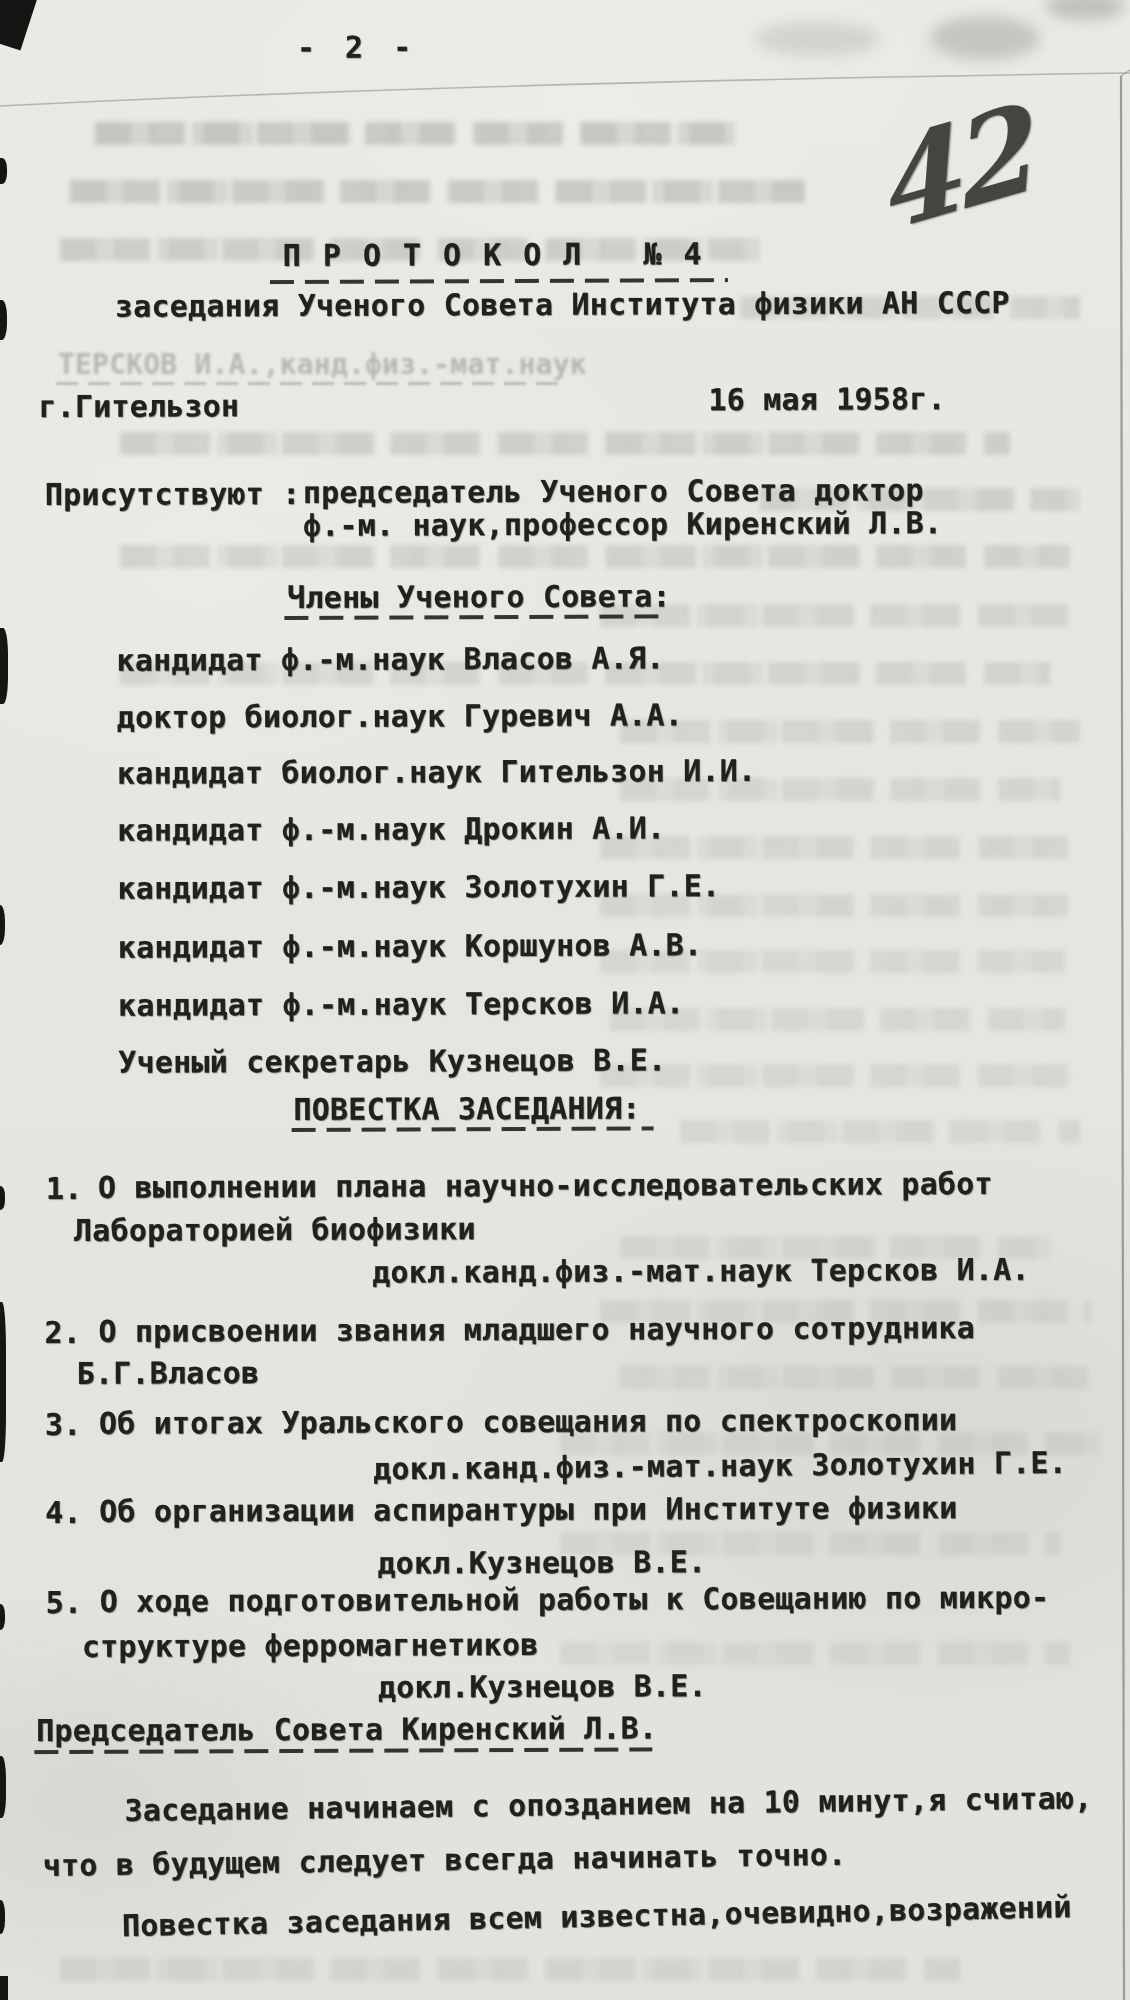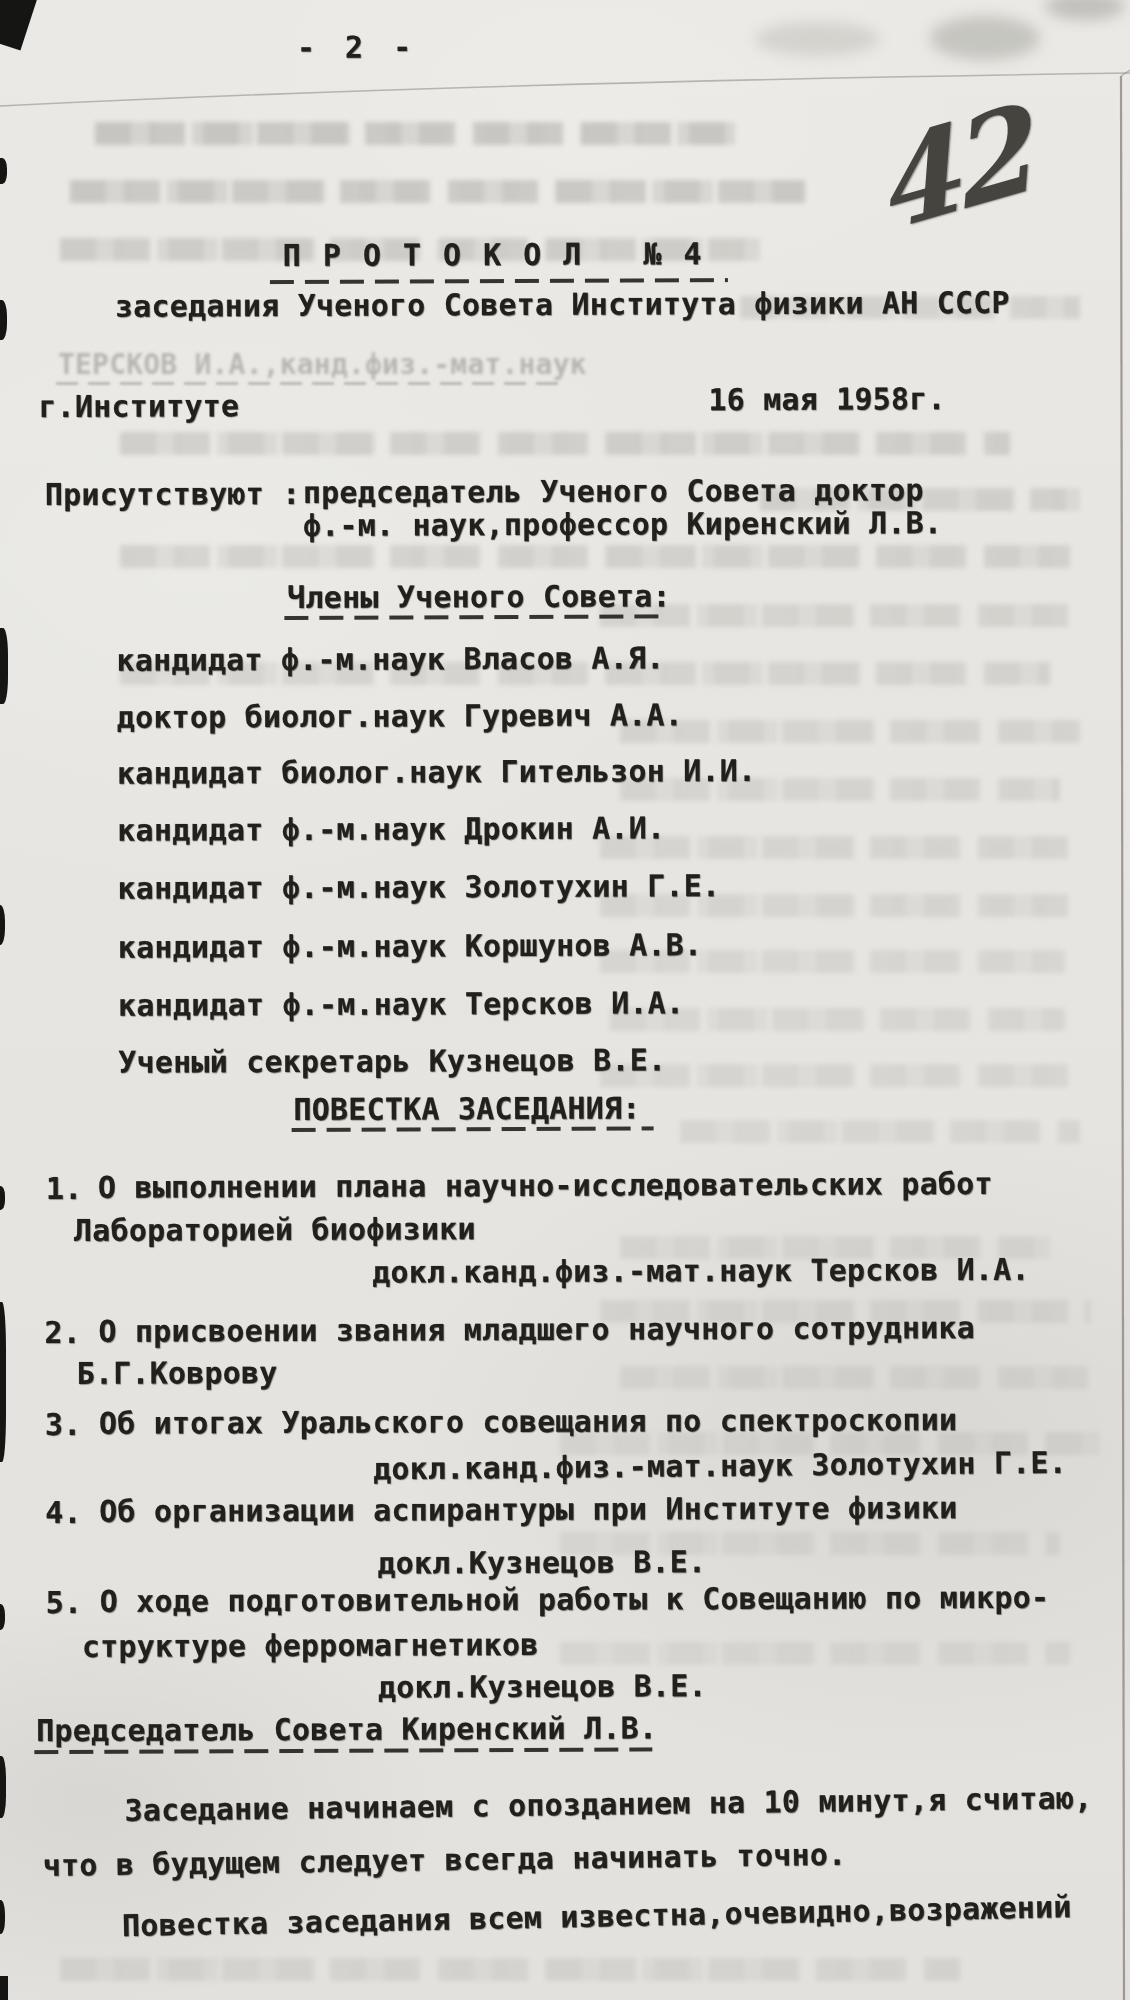--- a/index.html
+++ b/index.html
@@ -114,21 +114,21 @@
 
   <div class="content">
 
     <div class="t" style="left:298px;top:32px;letter-spacing:6px">- 2 -</div>
 
     <div class="t title-sp" style="left:283px;top:240px">ПРОТОКОЛ №4</div>
     <div class="u" style="left:270px;top:281px;width:458px"></div>
 
     <div class="t" style="left:115px;top:290px">заседания Ученого Совета Института физики АН СССР</div>
 
-    <div class="t" style="left:38px;top:390px">г.Институте</div>
+    <div class="t" style="left:38px;top:390px">г.Гительзон</div>
     <div class="t" style="left:708px;top:386px">16 мая 1958г.</div>
 
     <div class="t" style="left:44px;top:478px">Присутствуют :</div>
     <div class="t" style="left:302px;top:477px">председатель Ученого Совета доктор</div>
     <div class="t" style="left:302px;top:510px">ф.-м. наук,профессор Киренский Л.В.</div>
 
     <div class="t" style="left:286px;top:582px">Члены Ученого Совета:</div>
     <div class="u" style="left:283px;top:617px;width:384px"></div>
 
     <div class="t" style="left:115px;top:644px">кандидат ф.-м.наук Власов А.Я.</div>
@@ -143,21 +143,21 @@
     <div class="t" style="left:290px;top:1094px">ПОВЕСТКА ЗАСЕДАНИЯ:</div>
     <div class="u" style="left:288px;top:1129px;width:362px"></div>
 
     <div class="t" style="left:42px;top:1172px">1.</div>
     <div class="t" style="left:94px;top:1171px">О выполнении плана научно-исследовательских работ</div>
     <div class="t" style="left:70px;top:1214px">Лабораторией биофизики</div>
     <div class="t" style="left:368px;top:1257px">докл.канд.физ.-мат.наук Терсков И.А.</div>
 
     <div class="t" style="left:40px;top:1316px">2.</div>
     <div class="t" style="left:94px;top:1315px">О присвоении звания младшего научного сотрудника</div>
-    <div class="t" style="left:72px;top:1357px">Б.Г.Коврову</div>
+    <div class="t" style="left:72px;top:1357px">Б.Г.Власов</div>
 
     <div class="t" style="left:40px;top:1408px">3.</div>
     <div class="t" style="left:94px;top:1407px">Об итогах Уральского совещания по спектроскопии</div>
     <div class="t" style="left:368px;top:1452px;transform:rotate(-0.3deg)">докл.канд.физ.-мат.наук Золотухин Г.Е.</div>
 
     <div class="t" style="left:40px;top:1496px">4.</div>
     <div class="t" style="left:94px;top:1495px">Об организации аспирантуры при Институте физики</div>
     <div class="t" style="left:372px;top:1548px">докл.Кузнецов В.Е.</div>
 
     <div class="t" style="left:40px;top:1586px">5.</div>

